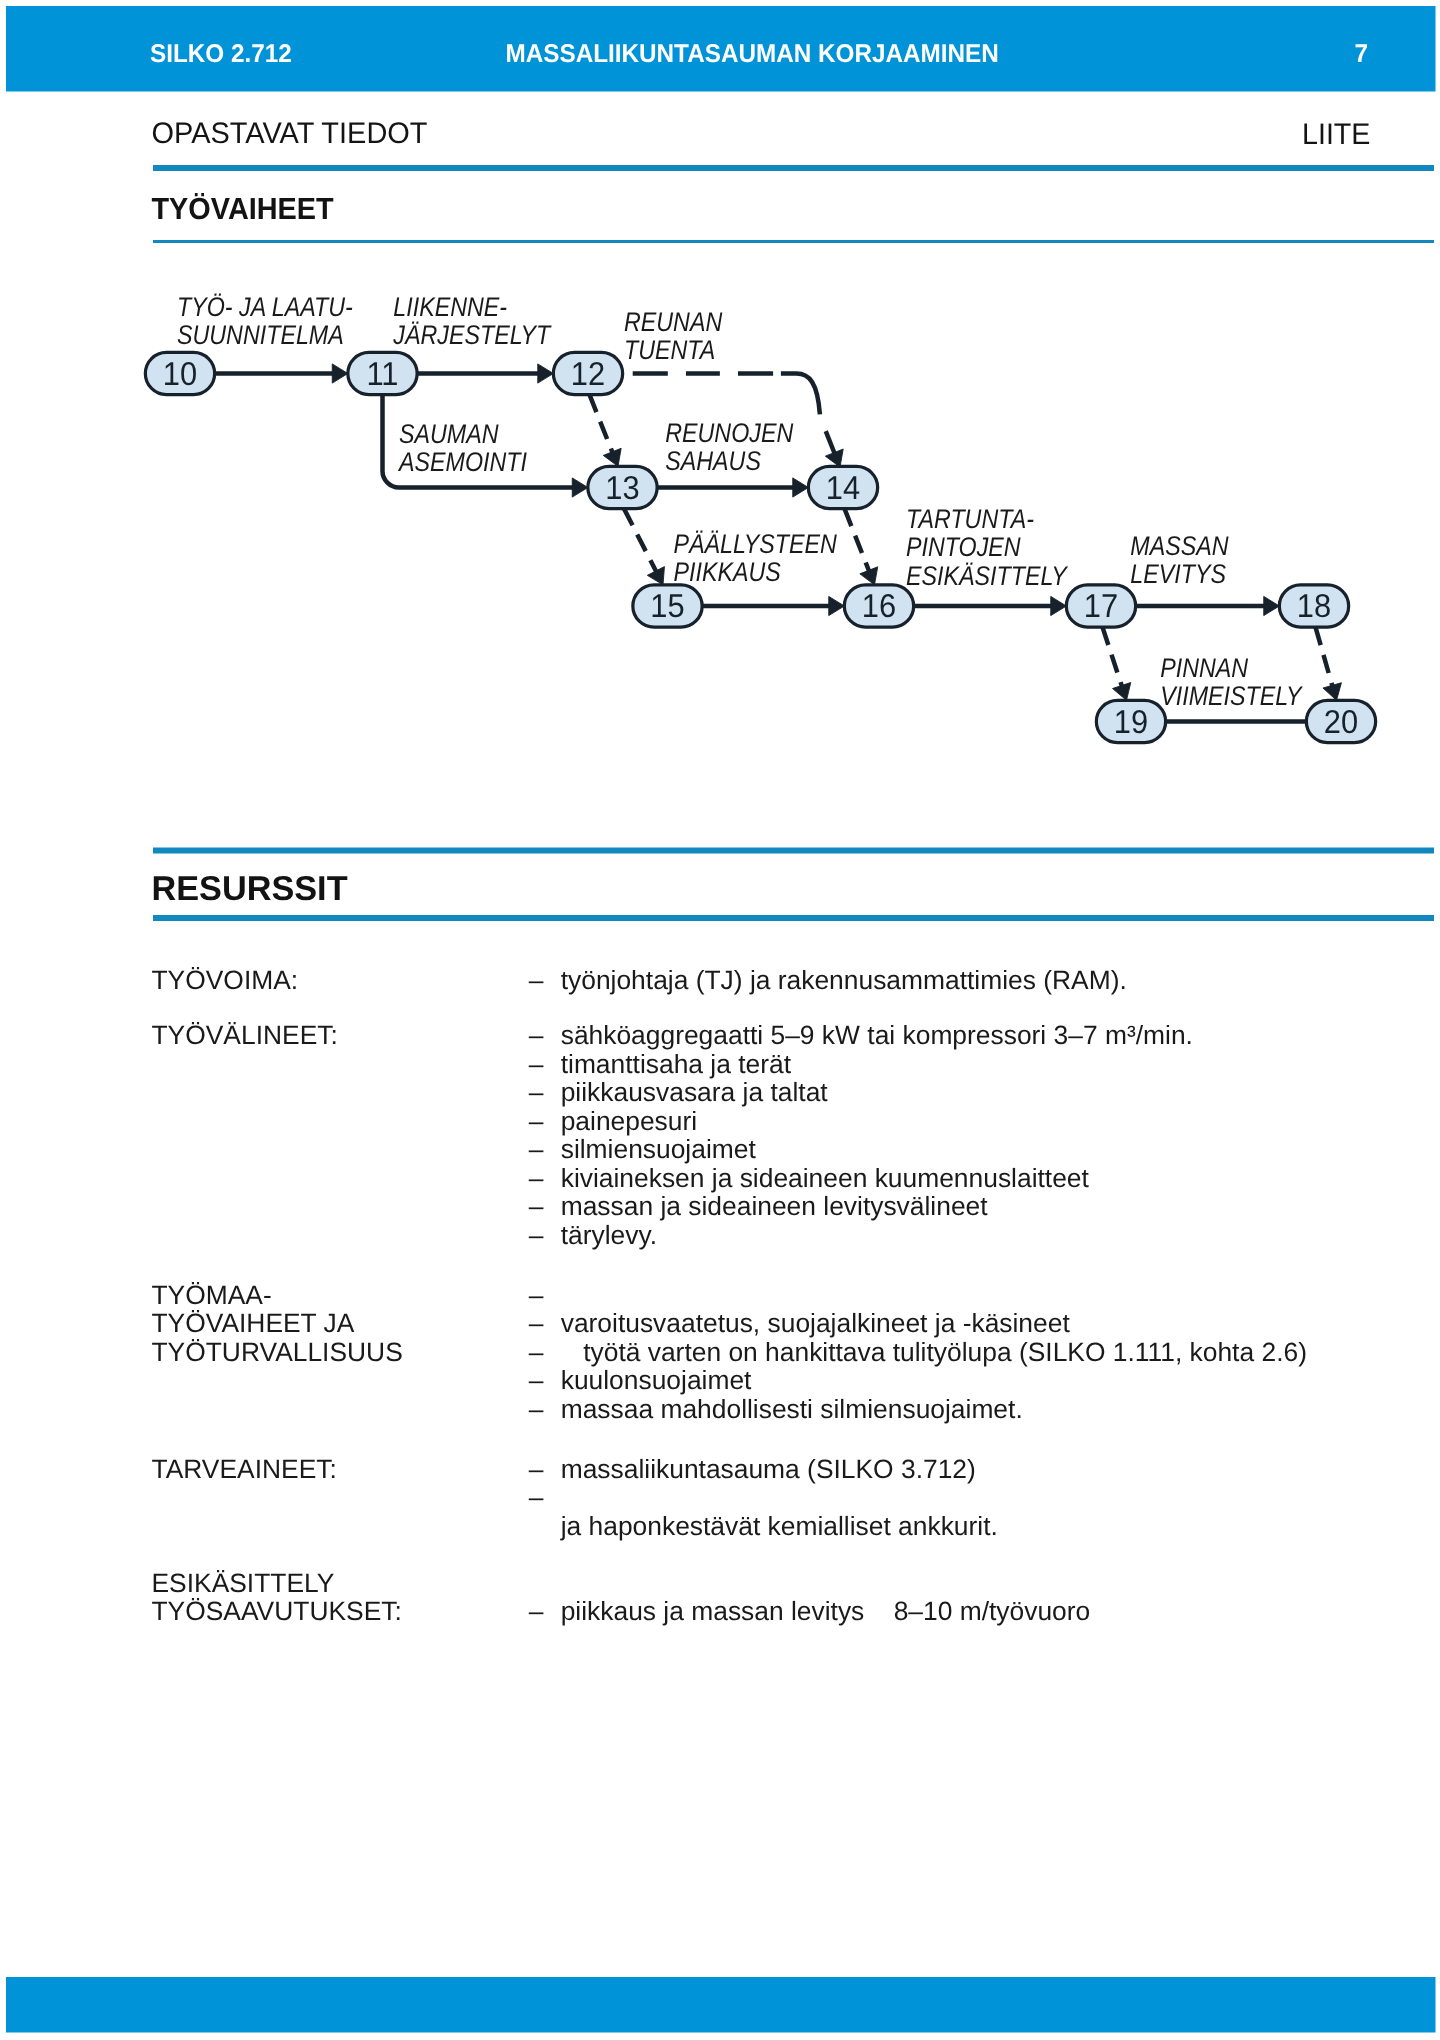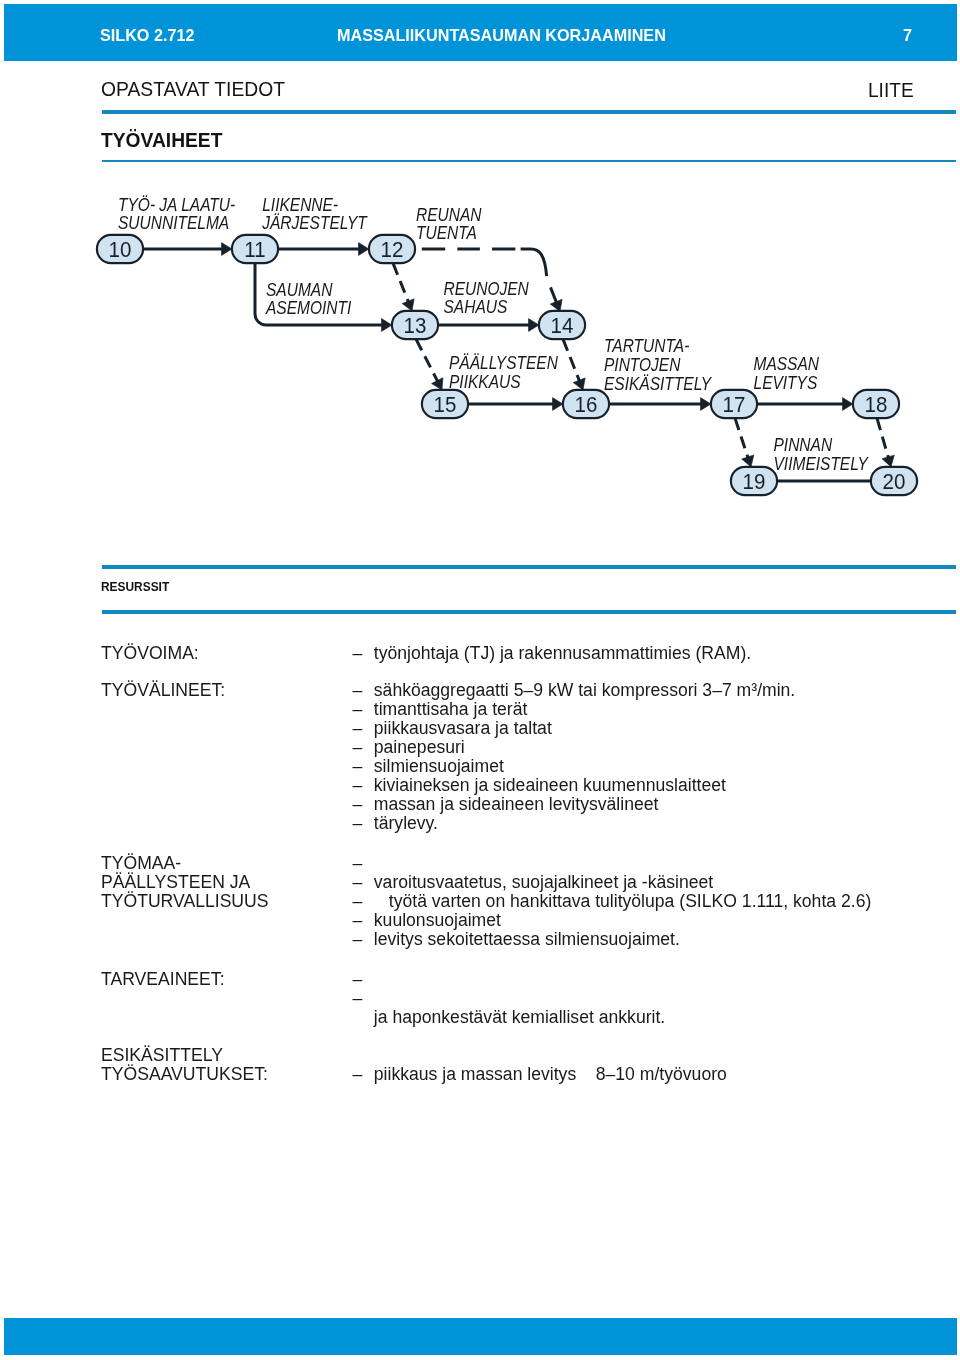--- a/index.html
+++ b/index.html
@@ -22,21 +22,21 @@
   .sub-left{left:101.2px;top:80.1px;font-size:19.8px;transform:scaleX(.975);}
   .sub-right{left:868.1px;top:81.3px;font-size:19.8px;transform:scaleX(.965);}
 
   .rule{position:absolute;left:101.6px;width:854.6px;background:#1189c0;}
   .rule.thick{height:4px;}
   .rule.thin{height:2.4px;}
 
   .sect{position:absolute;left:101.2px;font-weight:bold;color:#131313;line-height:1;
         white-space:nowrap;transform-origin:0 0;}
   .sect.s1{font-size:20.3px;transform:scaleX(.948);}
-  .sect.s2{font-size:12px;transform:scaleX(.993);}
+  .sect.s2{font-size:23px;transform:scaleX(.993);}
 
   
   #flow{position:absolute;left:0;top:0;}
 
   
   .res{position:absolute;left:0;top:0;width:836px;height:480px;}
   .rlabel{position:absolute;left:101px;font-size:17.6px;line-height:20px;color:#1a1a1a;white-space:pre;}
   .rdash{position:absolute;left:352.5px;font-size:17.6px;line-height:20px;color:#1a1a1a;}
   .rtext{position:absolute;left:373.8px;font-size:17.6px;line-height:20px;color:#1a1a1a;white-space:pre;}
 </style>
@@ -180,33 +180,34 @@
       <div class="rtext" style="top: 736.85px;">painepesuri</div>
       <div class="rdash" style="top: 755.8px;">–</div>
       <div class="rtext" style="top: 755.8px;">silmiensuojaimet</div>
       <div class="rdash" style="top: 774.75px;">–</div>
       <div class="rtext" style="top: 774.75px;">kiviaineksen ja sideaineen kuumennuslaitteet</div>
       <div class="rdash" style="top: 793.7px;">–</div>
       <div class="rtext" style="top: 793.7px;">massan ja sideaineen levitysvälineet</div>
       <div class="rdash" style="top: 812.65px;">–</div>
       <div class="rtext" style="top: 812.65px;">tärylevy.</div>
       <div class="rlabel" style="top: 853px;">TYÖMAA-</div>
-      <div class="rlabel" style="top: 871.95px;">PÄÄLLYSTEEN JA</div>
+      <div class="rlabel" style="top: 871.95px;">TYÖVAIHEET JA</div>
       <div class="rlabel" style="top: 890.9px;">TYÖTURVALLISUUS</div>
       <div class="rdash" style="top: 853px;">–</div>
       <div class="rdash" style="top: 871.95px;">–</div>
       <div class="rtext" style="top: 871.95px;">varoitusvaatetus, suojajalkineet ja -käsineet</div>
       <div class="rdash" style="top: 890.9px;">–</div>
       <div class="rtext" style="top: 890.9px; margin-left: 15px;">työtä varten on hankittava tulityölupa (SILKO 1.111, kohta 2.6)</div>
       <div class="rdash" style="top: 909.85px;">–</div>
       <div class="rtext" style="top: 909.85px;">kuulonsuojaimet</div>
       <div class="rdash" style="top: 928.8px;">–</div>
-      <div class="rtext" style="top: 928.8px;">levitys sekoitettaessa silmiensuojaimet.</div>
+      <div class="rtext" style="top: 928.8px;">massaa mahdollisesti silmiensuojaimet.</div>
       <div class="rlabel" style="top: 969px;">TARVEAINEET:</div>
       <div class="rdash" style="top: 969px;">–</div>
+      <div class="rtext" style="top: 969px;">massaliikuntasauma (SILKO 3.712)</div>
       <div class="rdash" style="top: 987.95px;">–</div>
       <div class="rtext" style="top: 1006.9px;">ja haponkestävät kemialliset ankkurit.</div>
       <div class="rlabel" style="top: 1045px;">ESIKÄSITTELY</div>
       <div class="rlabel" style="top: 1063.95px;">TYÖSAAVUTUKSET:</div>
       <div class="rdash" style="top: 1063.95px;">–</div>
       <div class="rtext" style="top: 1063.95px;">piikkaus ja massan levitys    8–10 m/työvuoro</div>
     </div>
 </div>
 
 </body></html>

